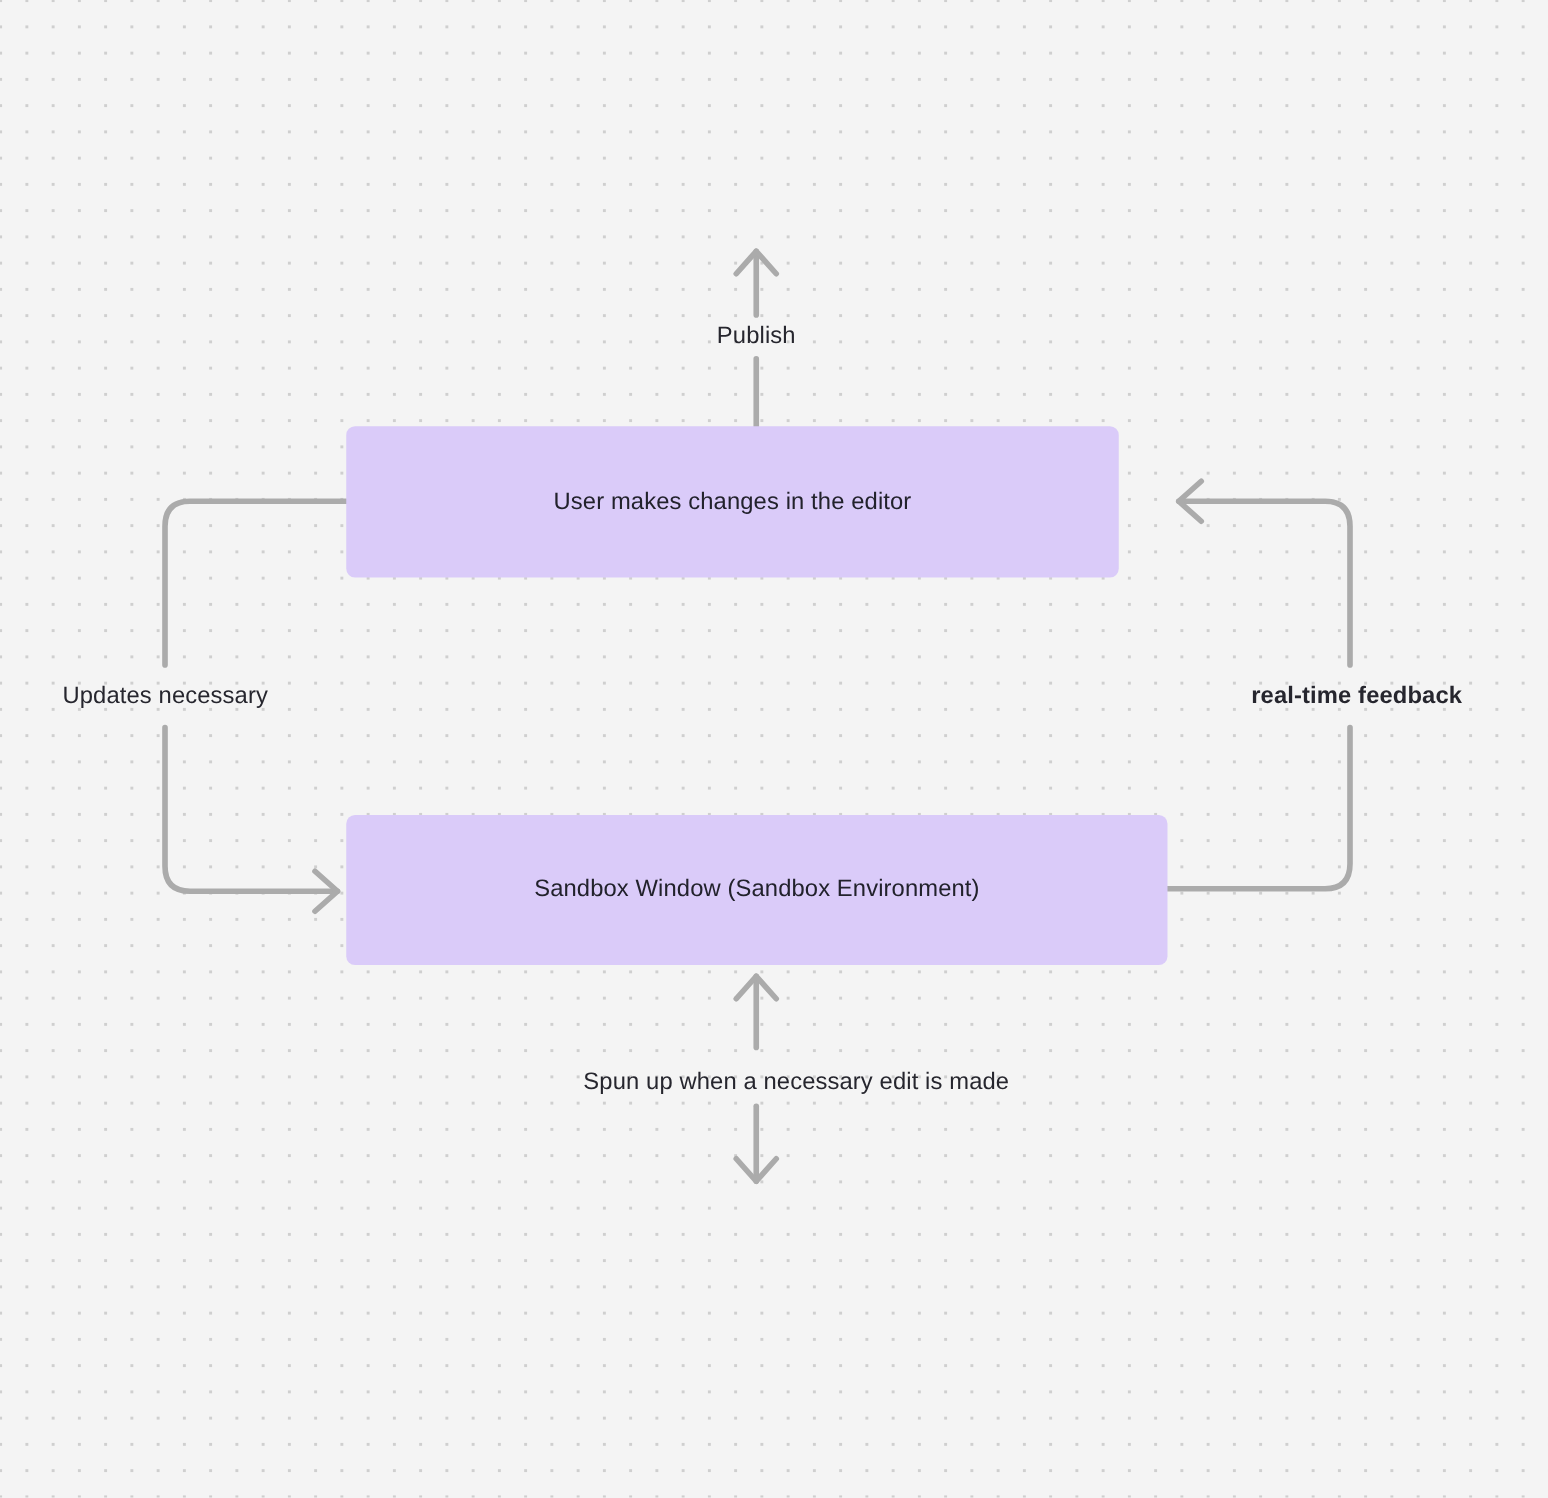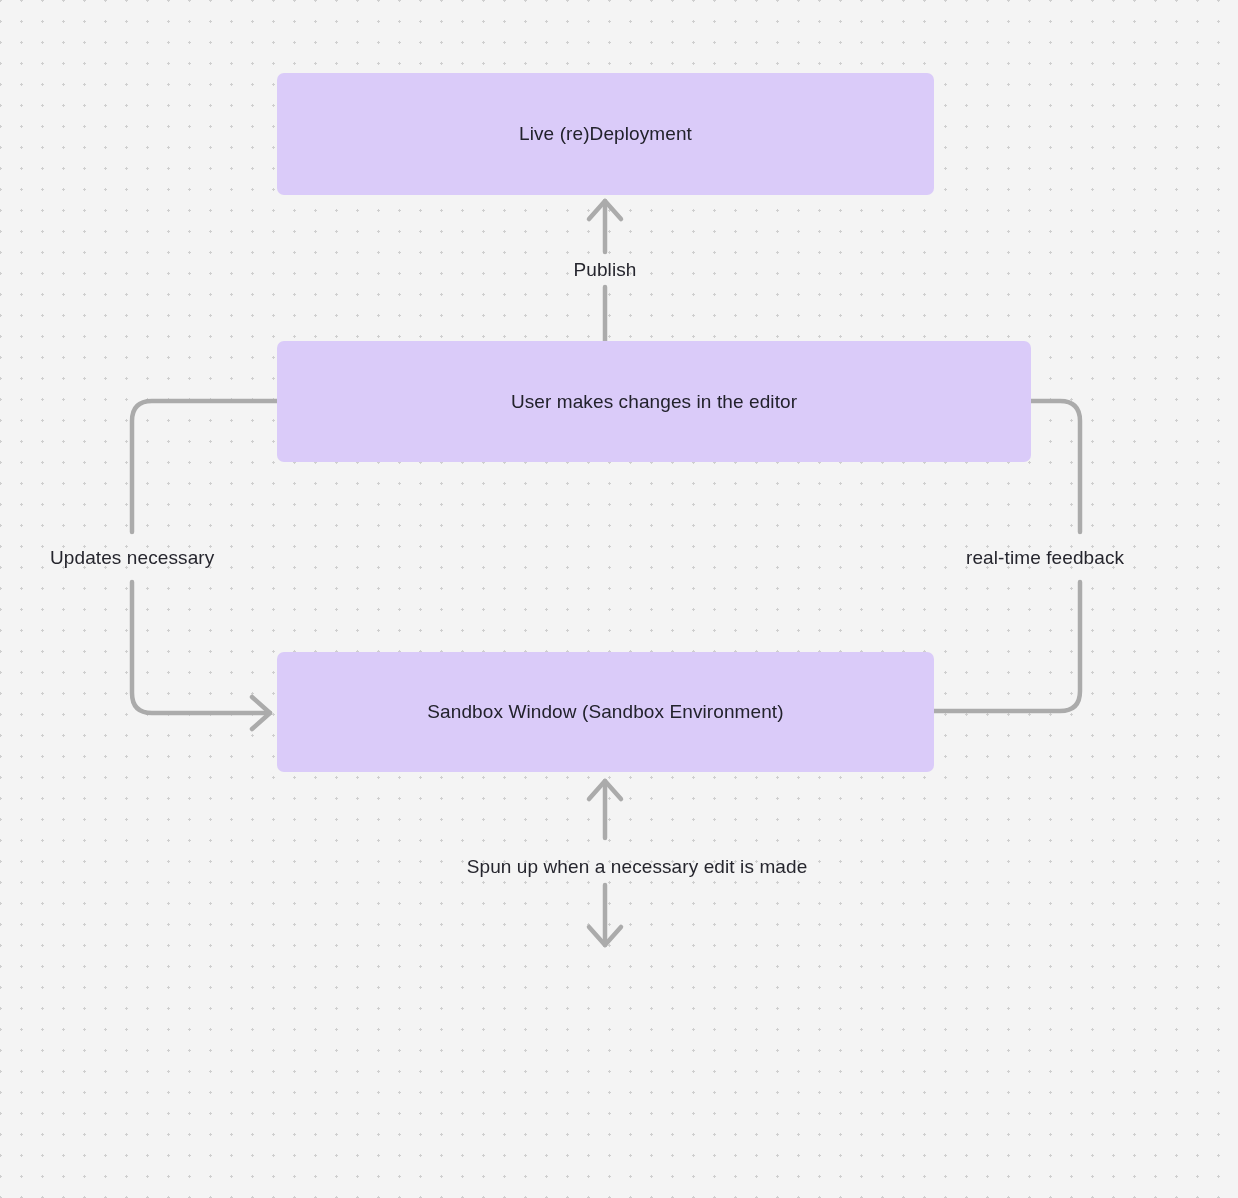--- a/index.html
+++ b/index.html
@@ -95,34 +95,31 @@
 
       <g>
         <path d="M 605 838 L 605 781"></path>
         <path d="M 589 799 L 605 781 L 621 799"></path>
         <path d="M 605 885 L 605 945"></path>
         <path d="M 589 927 L 605 945 L 621 927"></path>
       </g>
     </g>
   </svg>
 
-  <div class="node" style="left:277px; top:73px; width:657px; height:122px;">
-    <span class="node-label">Live (re)Deployment</span>
-  </div>
 
-  <div class="node" style="left:277px; top:341px; width:754px; height:121px;">
+  <div class="node" style="left:277px; top:341px; width:618px; height:121px;">
     <span class="node-label">User makes changes in the editor</span>
   </div>
 
   <div class="node" style="left:277px; top:652px; width:657px; height:120px;">
     <span class="node-label">Sandbox Window (Sandbox Environment)</span>
   </div>
 
 
   <div class="edge-label center" style="left:605px; top:269px;">Publish</div>
 
   <div class="edge-label left-anchor" style="left:50px; top:557px;">Updates necessary</div>
 
-  <div class="edge-label left-anchor" style="left:966px; top:557px;">real-time feedback</div>
+  <div class="edge-label left-anchor" style="left:1001px; top:557px;font-weight:bold;">real-time feedback</div>
 
   <div class="edge-label center" style="left:637px; top:866px;">Spun up when a necessary edit is made</div>
 
 </div>
 
 </body></html>

